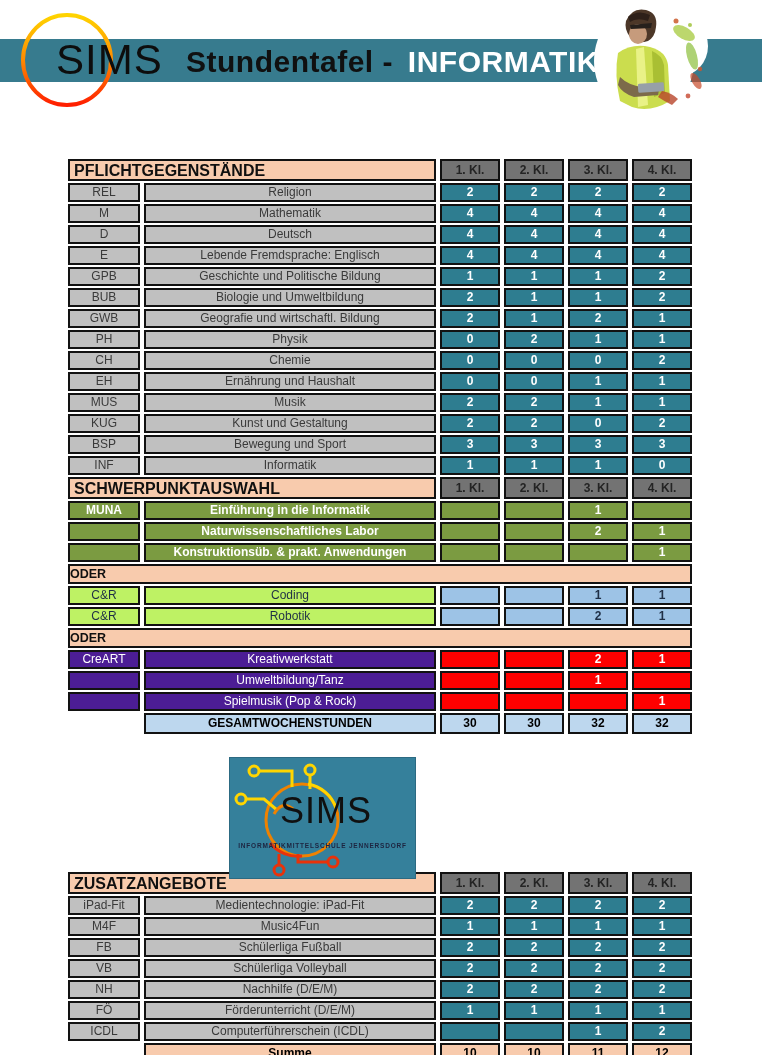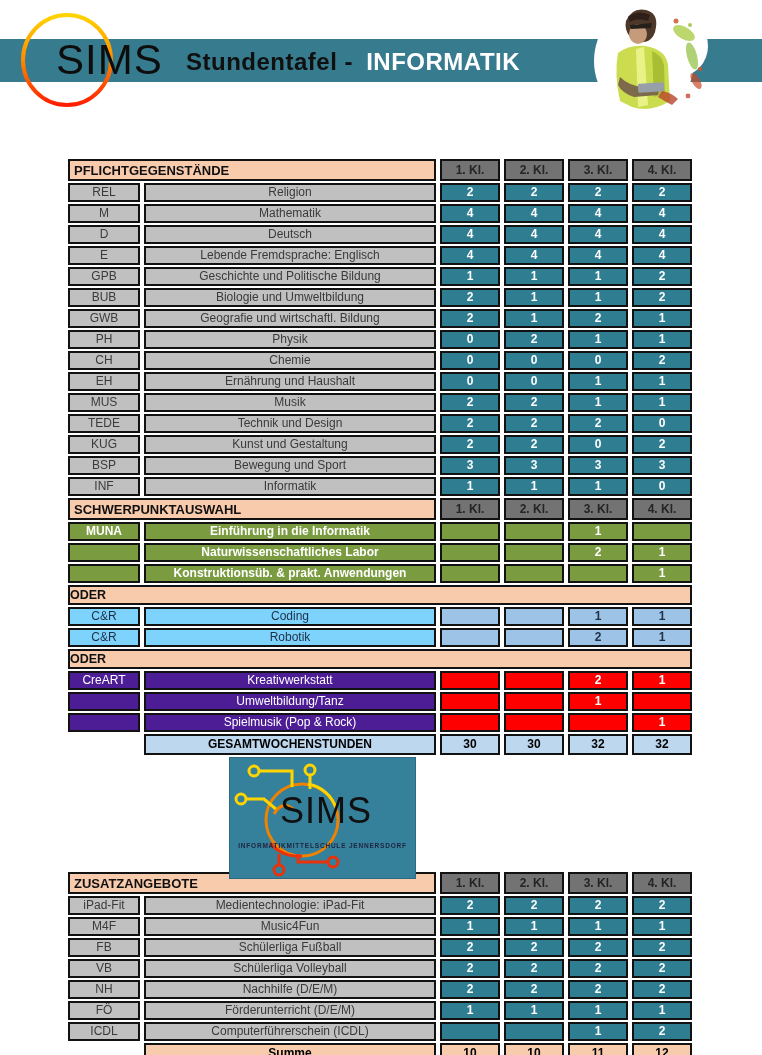--- a/index.html
+++ b/index.html
@@ -6,40 +6,40 @@
   body{
     width:762px;height:1055px;position:relative;background:#ffffff;
     font-family:"Liberation Sans", sans-serif;overflow:hidden;
   }
   
   .banner{position:absolute;left:0;top:39px;width:762px;height:43px;background:#377b8e;z-index:1}
   .ring{position:absolute;left:19px;top:12px;width:96px;height:96px;z-index:3}
   .sims-word{position:absolute;left:56px;top:39px;height:43px;line-height:42px;
     font-size:42px;letter-spacing:1px;color:#0d0d0d;z-index:4}
   .title{position:absolute;left:186px;top:39px;height:43px;line-height:45px;
-    font-size:24px;font-weight:700;letter-spacing:.5px;z-index:4;white-space:nowrap}
+    font-size:30px;font-weight:700;letter-spacing:.5px;z-index:4;white-space:nowrap}
   .title .pre{color:#101010}
   .title .hl{color:#ffffff;margin-left:6px}
   .person{position:absolute;left:592px;top:1px;z-index:5}
 
   
   table.sheet{position:absolute;left:64px;width:632px;table-layout:fixed;
     border-collapse:separate;border-spacing:4px 2px}
   #table-pflicht{top:157px}
   #table-zusatz{top:870px}
   td{border:2px solid #121212;text-align:center;vertical-align:middle;
     font-size:12px;line-height:13px;height:15px;padding:0;overflow:hidden;white-space:nowrap}
-  td.section-label{background:#f8cbad;color:#101010;font-weight:700;font-size:13px;
+  td.section-label{background:#f8cbad;color:#101010;font-weight:700;font-size:16px;
     text-align:left;padding-left:4px;height:18px}
   td.kl-header{background:#737373;color:#242424;font-weight:700;height:18px}
   td.gray{background:#c0c0c0;color:#3a3a3a;font-weight:500}
   td.val-teal{background:#2e7d90;color:#ffffff;font-weight:600}
   td.cell-green{background:#7b9b41;color:#ffffff;font-weight:700}
   td.val-green{background:#7b9b41;color:#ffffff;font-weight:600}
-  td.cell-blue{background:#7dd3fc;color:#1f2f46;font-weight:500}
+  td.cell-blue{background:#bef264;color:#1f2f46;font-weight:500}
   td.val-blue{background:#9dc3e6;color:#1f2f46;font-weight:700}
   td.cell-red{background:#4c1d95;color:#ffffff;font-weight:400}
   td.val-red{background:#ff0000;color:#ffffff;font-weight:600}
   td.oder-cell{background:#f8cbad;color:#101010;height:16px}
   .oder-inner{width:60%;text-align:left;font-weight:700;font-size:12.5px}
   td.ghost{border:none;background:transparent}
   td.total-lightblue{background:#bdd7ee;color:#000;font-weight:700;height:17px}
   td.total-peach{background:#f8cbad;color:#000;font-weight:700;height:17px}
 
   
@@ -197,28 +197,20 @@
       </tr>
       <tr>
         <td class="gray">MUS</td>
         <td class="gray">Musik</td>
         <td class="val-teal">2</td>
         <td class="val-teal">2</td>
         <td class="val-teal">1</td>
         <td class="val-teal">1</td>
       </tr>
       <tr>
-        <td class="gray">TEDE</td>
-        <td class="gray">Technik und Design</td>
-        <td class="val-teal">2</td>
-        <td class="val-teal">2</td>
-        <td class="val-teal">2</td>
-        <td class="val-teal">0</td>
-      </tr>
-      <tr>
         <td class="gray">KUG</td>
         <td class="gray">Kunst und Gestaltung</td>
         <td class="val-teal">2</td>
         <td class="val-teal">2</td>
         <td class="val-teal">0</td>
         <td class="val-teal">2</td>
       </tr>
       <tr>
         <td class="gray">BSP</td>
         <td class="gray">Bewegung und Sport</td>

